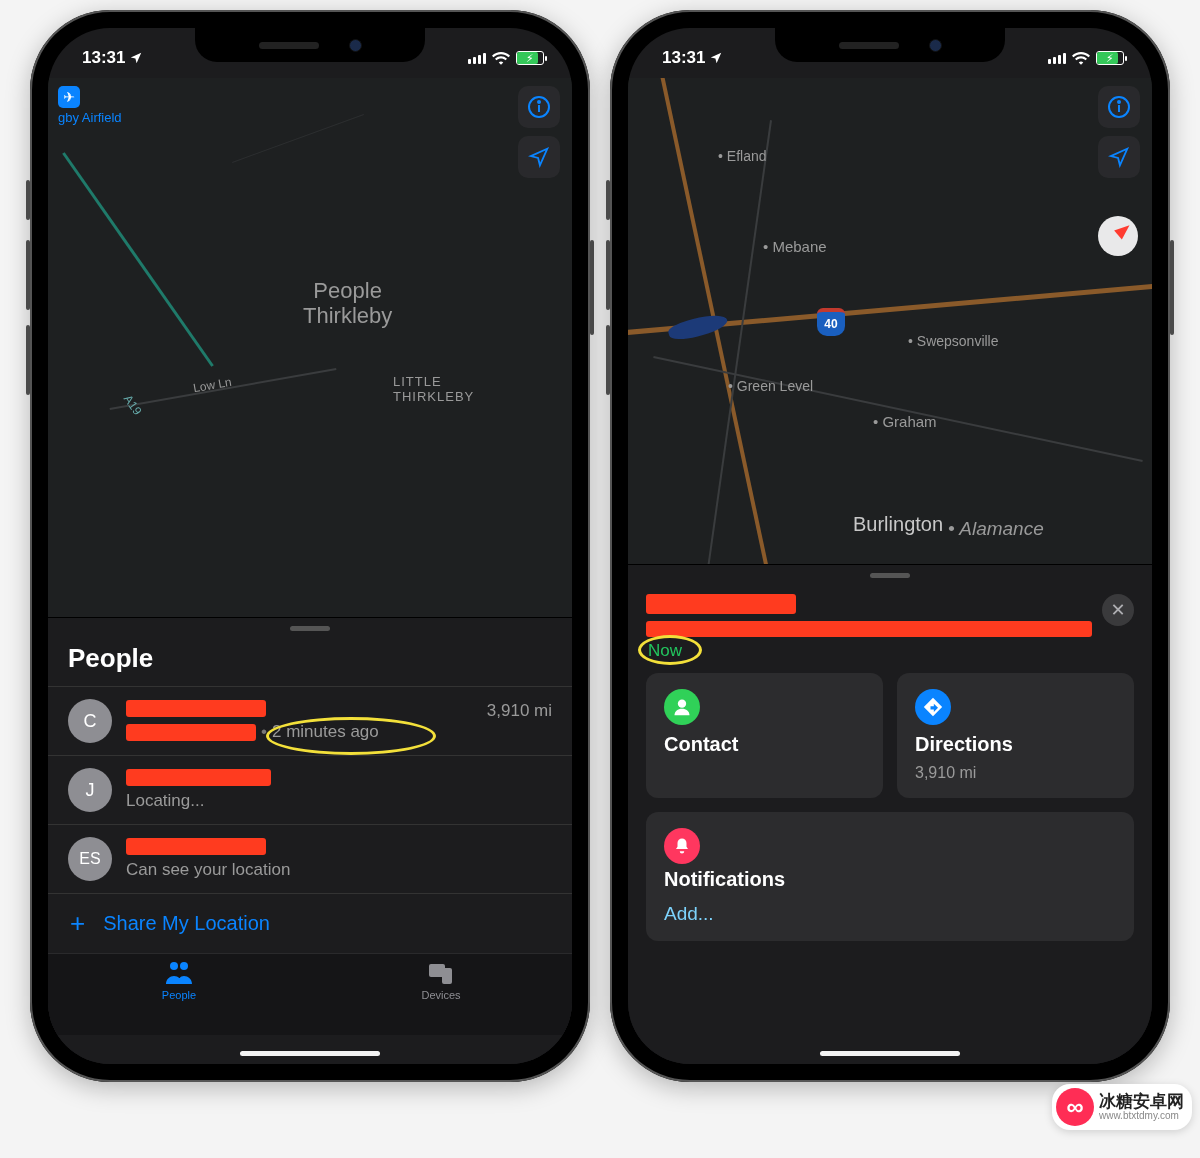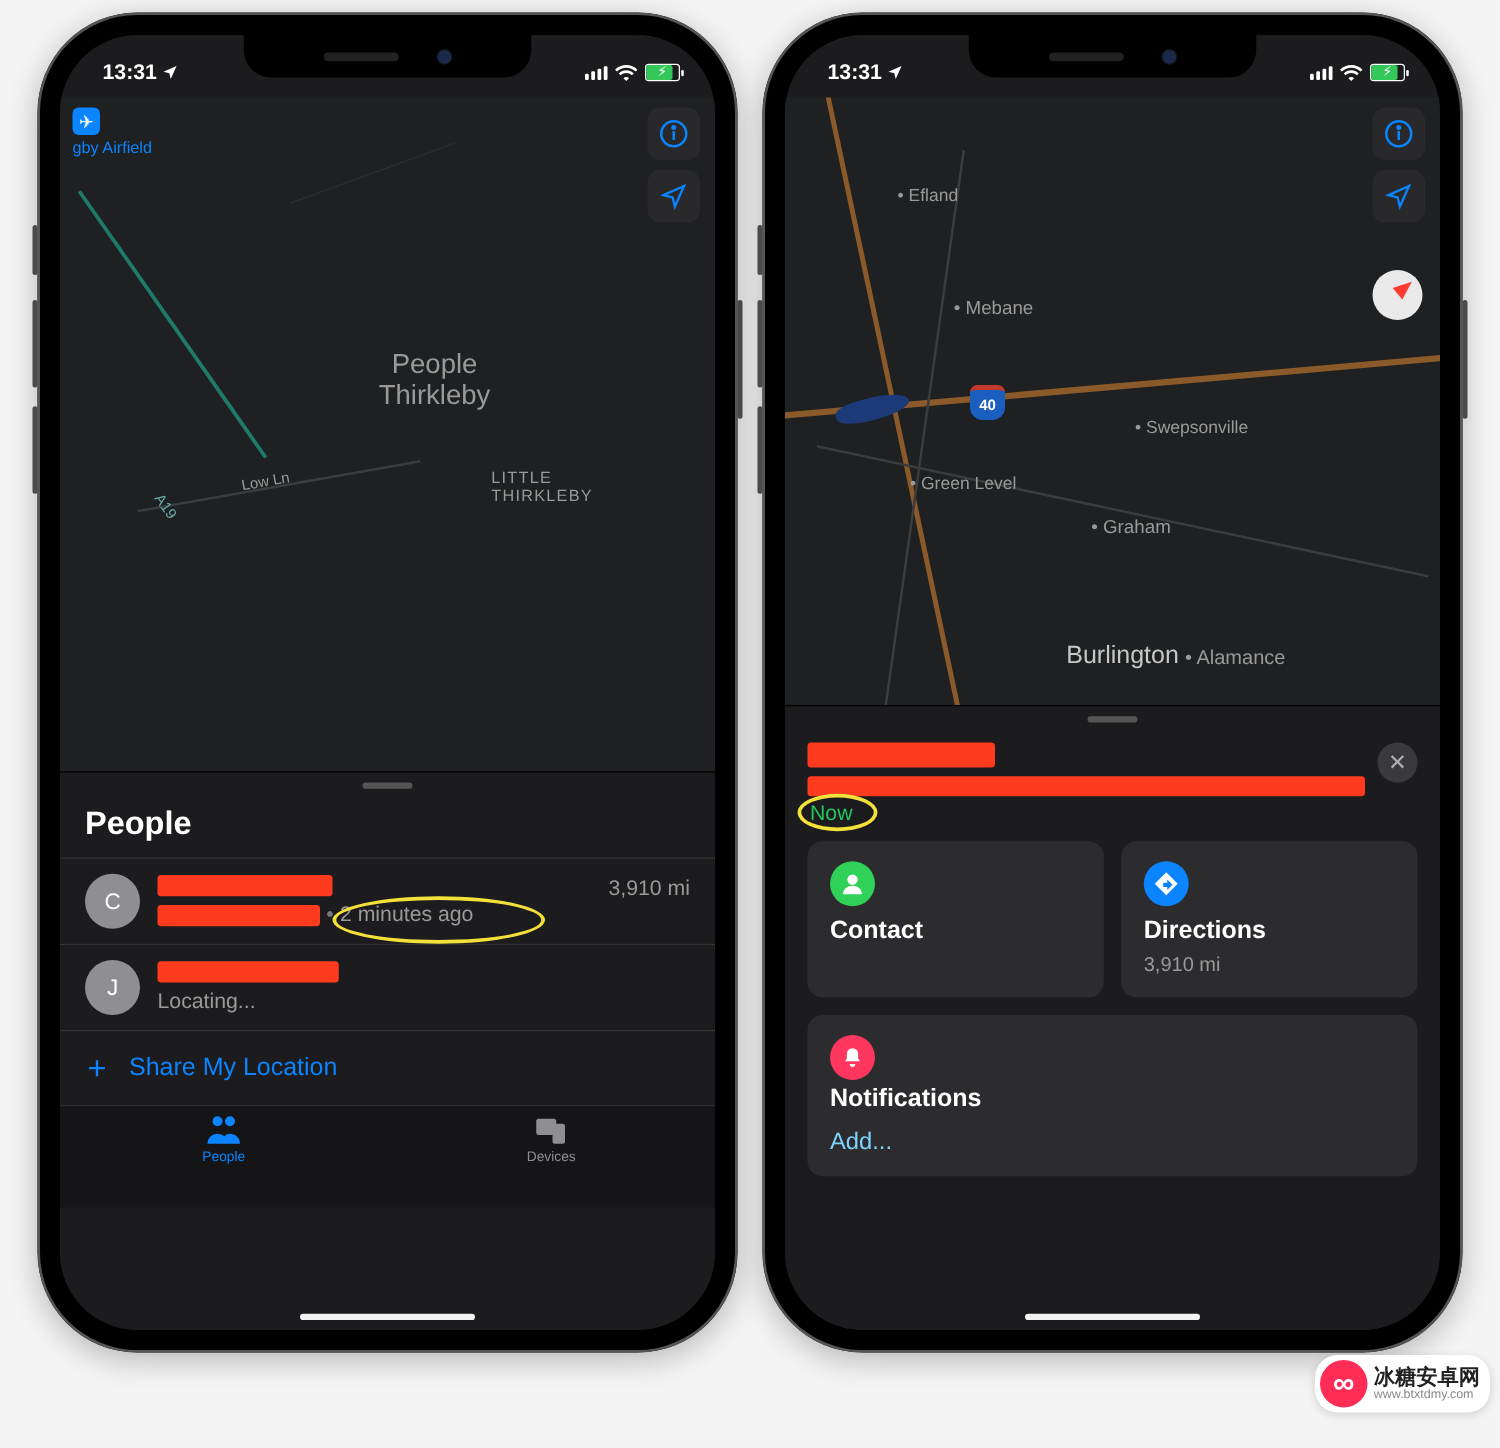--- a/index.html
+++ b/index.html
@@ -85,21 +85,21 @@
     width:40px; height:40px; border-radius:50%; background:#e9e9ea;
     position:relative; display:flex;align-items:center;justify-content:center;
   }
   .compass::before{
     content:""; width:0; height:0; border-left:6px solid transparent; border-right:6px solid transparent;
     border-bottom:15px solid #ff3b30; position:absolute; top:4px; transform: rotate(50deg); transform-origin: 50% 100%;
   }
   .interstate{
     width:28px; height:28px; background:#1a5fbf; border-radius:6px 6px 10px 10px;
     border-top:4px solid #c23a2e; color:#fff; font-size:12px; font-weight:700;
-    display:flex;align-items:center;justify-content:center; position:absolute;
+    display:flex;align-items:center;justify-content:center; position:absolute;margin-left:41px;
   }
 
   
   .sheet {
     background:#1c1c1e; border-top:1px solid #000;
     position: relative;
   }
   .grabber{ width:40px; height:5px; background:#555; border-radius:3px; margin:8px auto 6px;}
 
   .sheet-title{ color:#fff; font-size:26px; font-weight:700; padding:6px 20px 12px;}
@@ -260,20 +260,27 @@
         </div>
 
         <div class="person-row">
           <div class="avatar">J</div>
           <div class="person-lines">
             <div class="redact" style="width:145px;"></div>
             <span class="person-sub">Locating...</span>
           </div>
         </div>
 
+        <div class="person-row">
+          <div class="avatar" style="font-size:16px;">ES</div>
+          <div class="person-lines">
+            <div class="redact" style="width:140px;"></div>
+            <span class="person-sub">Can see your location</span>
+          </div>
+        </div>
 
         <div class="share-row">
           <span style="font-size:26px; font-weight:300;">+</span>
           <span>Share My Location</span>
         </div>
 
         <div class="tabbar">
           <div class="tab active">
             <div class="tab-icon">
               <svg width="30" height="26" viewBox="0 0 30 26" fill="#0a84ff">
@@ -360,21 +367,21 @@
         <div class="interstate" style="left:148px; top:230px;">
             <span>40</span>
           </div>
 
         <div class="map-label" style="font-size:14px; left:90px; top:70px;">• <span>Efland</span></div>
         <div class="map-label" style="font-size:15px; left:135px; top:160px;">• <span>Mebane</span></div>
         <div class="map-label" style="font-size:14px; left:280px; top:255px;">• <span>Swepsonville</span></div>
         <div class="map-label" style="font-size:14px; left:100px; top:300px;">• <span>Green Level</span></div>
         <div class="map-label" style="font-size:15px; left:245px; top:335px;">• <span>Graham</span></div>
         <div class="map-label" style="font-size:20px; color:#c8c8c8; left:225px; top:405px;margin-top:30px;"><span>Burlington</span></div>
-        <div class="map-label" style="font-size:16px; left:320px; top:440px;">• <span>Alamance</span></div>
+        <div class="map-label" style="font-size:19px; left:320px; top:440px;font-style:italic;">• <span>Alamance</span></div>
         <div class="map-label" style="font-size:15px; left:225px; top:510px;">• <span>Elon</span></div>
       </div>
 
       <div class="sheet" style="height:500px; position:relative;">
         <div class="grabber"></div>
 
         <div class="detail-head">
           <div class="detail-lines">
             <div class="redact" style="width:150px; height:20px;"></div>
             <div class="redact" style="width:100%; height:16px;"></div>

